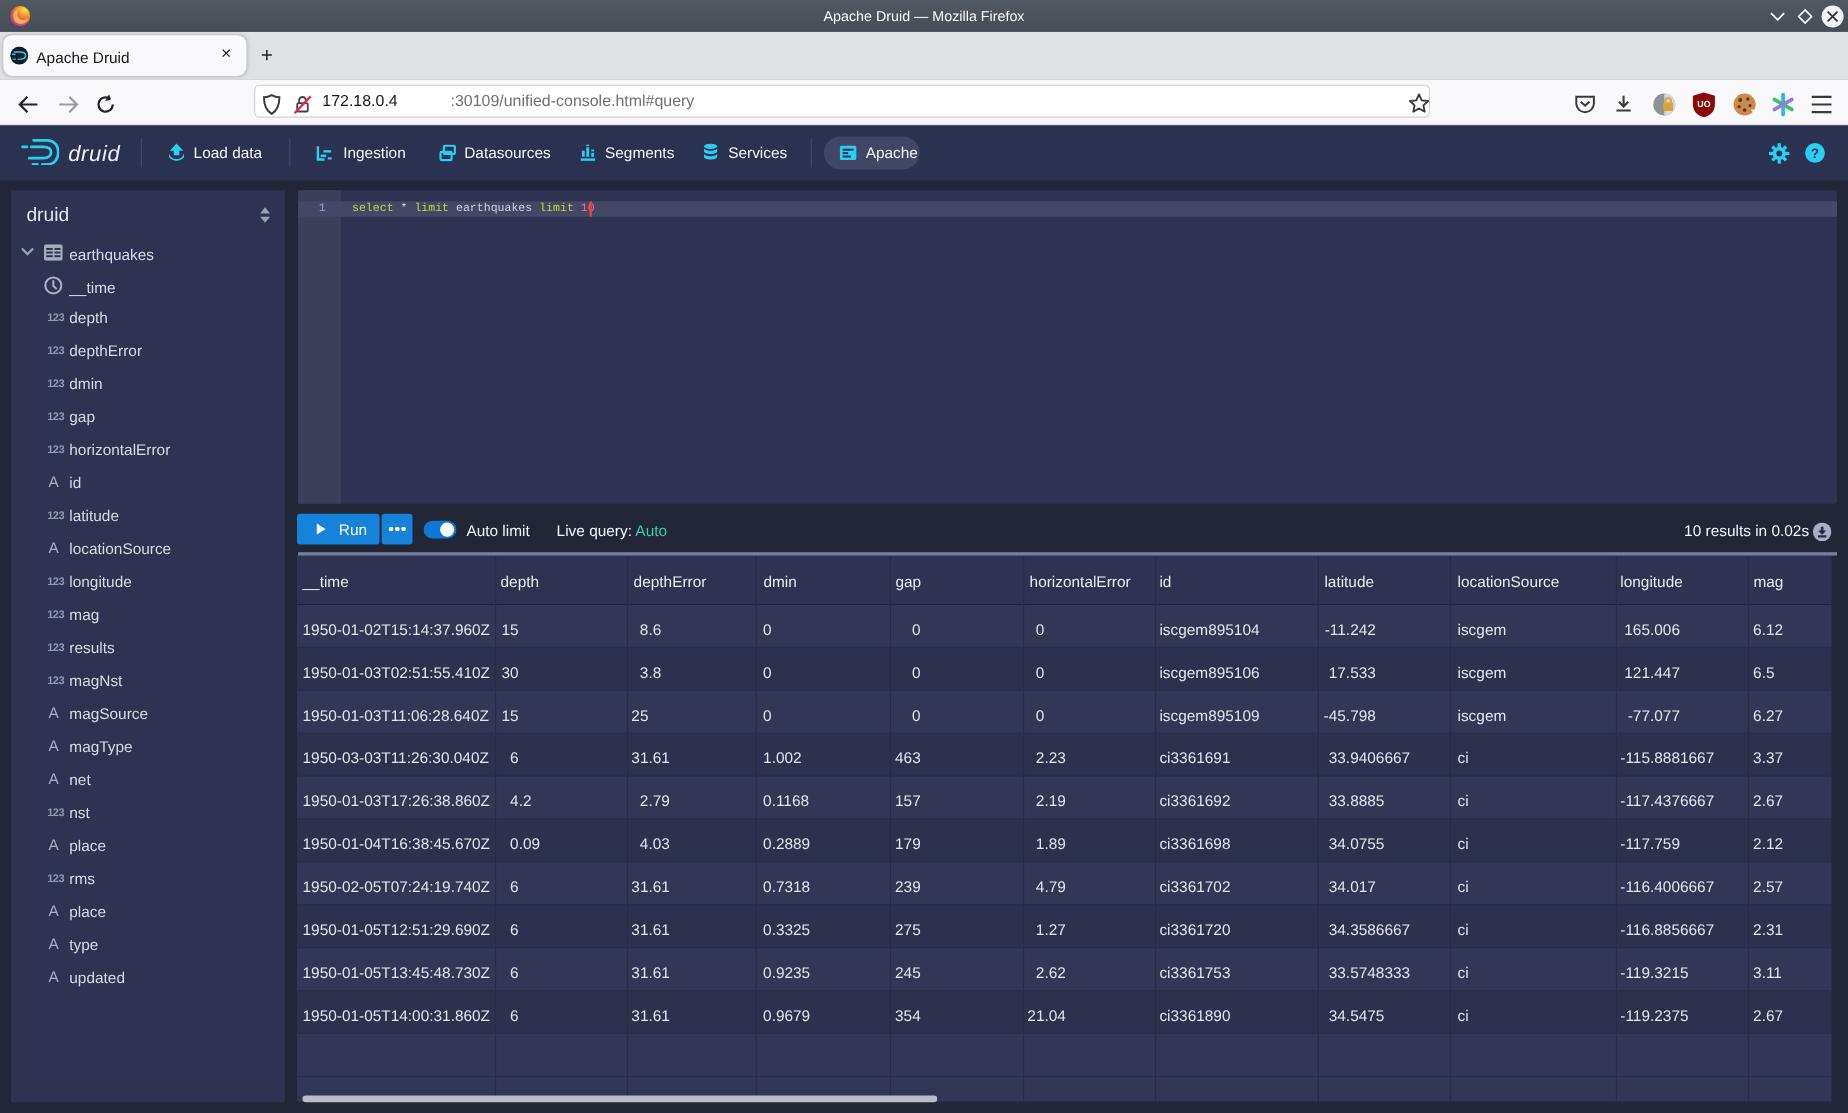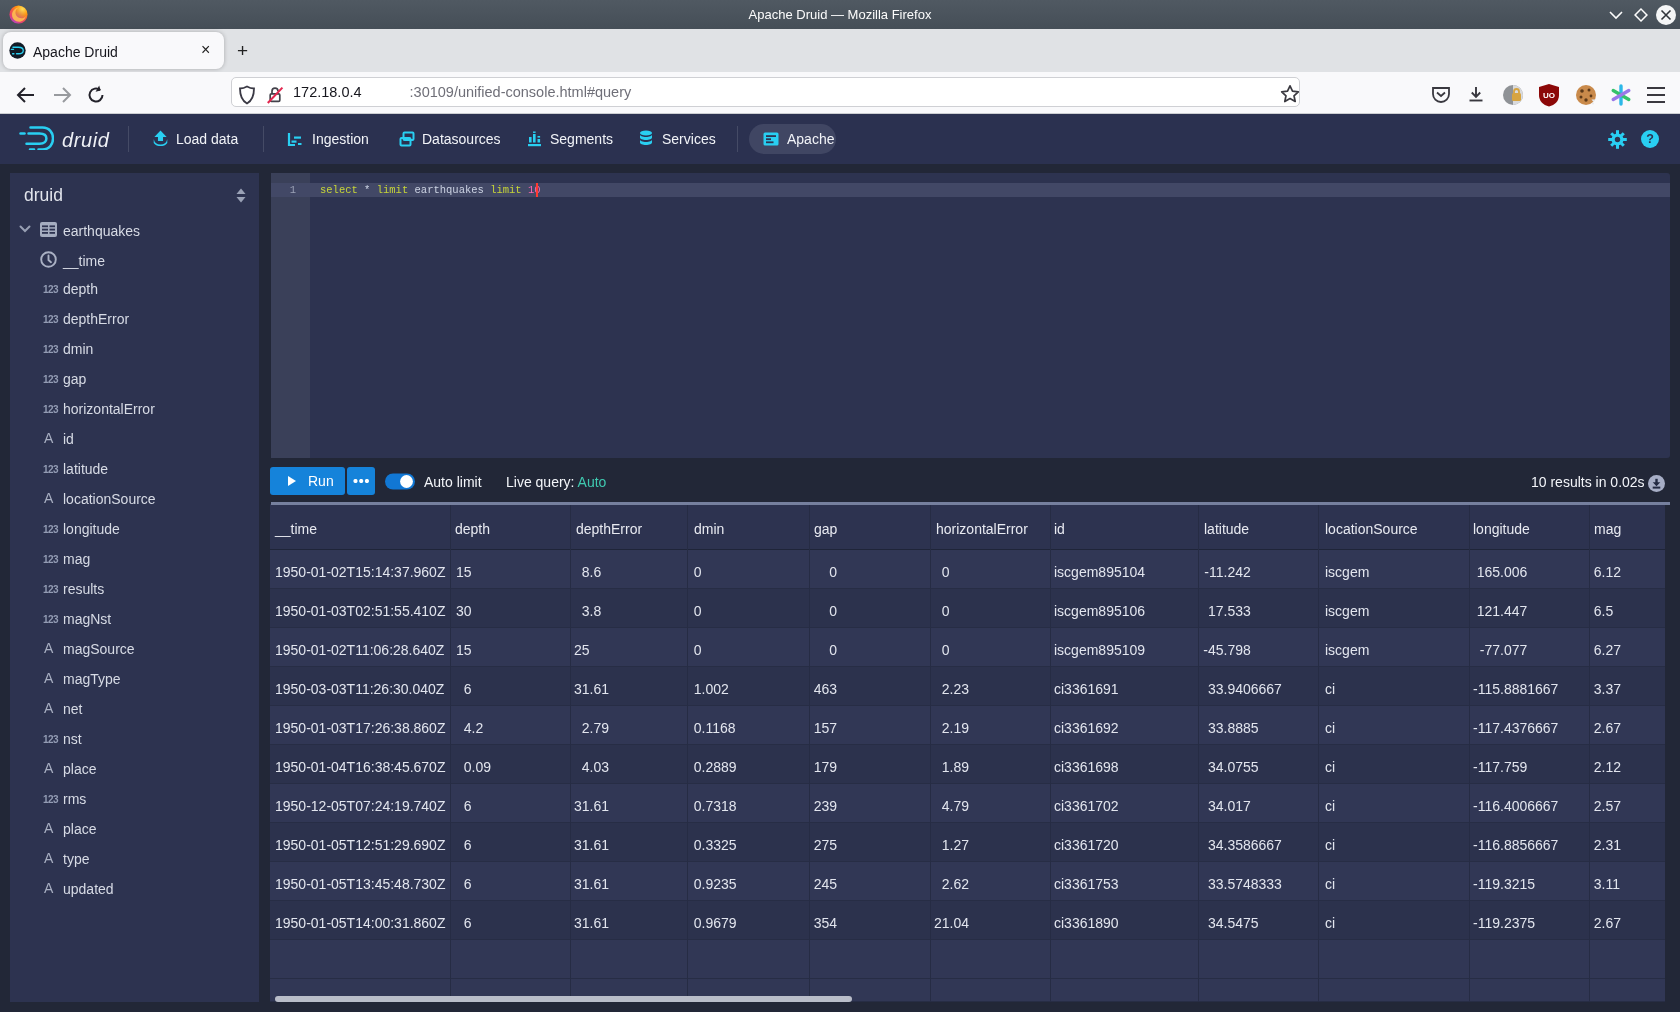--- a/index.html
+++ b/index.html
@@ -439,21 +439,21 @@
 <div class="cell" style="left:185.5px;top:88px"><span class="ib" style="width:16px">30</span></div>
 <div class="cell" style="left:303.5px;top:88px"><span class="ib" style="width:16px">3</span>.8</div>
 <div class="cell" style="left:423.5px;top:88px"><span class="ib" style="width:8px">0</span></div>
 <div class="cell" style="left:543px;top:88px"><span class="ib" style="width:24px">0</span></div>
 <div class="cell" style="left:663.5px;top:88px"><span class="ib" style="width:16px">0</span></div>
 <div class="cell" style="left:784px;top:88px">iscgem895106</div>
 <div class="cell" style="left:932.5px;top:88px"><span class="ib" style="width:21px">17</span>.533</div>
 <div class="cell" style="left:1055px;top:88px">iscgem</div>
 <div class="cell" style="left:1202px;top:88px"><span class="ib" style="width:28px">121</span>.447</div>
 <div class="cell" style="left:1323.5px;top:88px"><span class="ib" style="width:8px">6</span>.5</div>
-<div class="cell" style="left:5px;top:127px">1950-01-02T11:06:28.640Z</div>
+<div class="cell" style="left:5px;top:127px">1950-01-03T11:06:28.640Z</div>
 <div class="cell" style="left:185.5px;top:127px"><span class="ib" style="width:16px">15</span></div>
 <div class="cell" style="left:303.5px;top:127px"><span class="ib" style="width:16px">25</span></div>
 <div class="cell" style="left:423.5px;top:127px"><span class="ib" style="width:8px">0</span></div>
 <div class="cell" style="left:543px;top:127px"><span class="ib" style="width:24px">0</span></div>
 <div class="cell" style="left:663.5px;top:127px"><span class="ib" style="width:16px">0</span></div>
 <div class="cell" style="left:784px;top:127px">iscgem895109</div>
 <div class="cell" style="left:932.5px;top:127px"><span class="ib" style="width:21px">-45</span>.798</div>
 <div class="cell" style="left:1055px;top:127px">iscgem</div>
 <div class="cell" style="left:1202px;top:127px"><span class="ib" style="width:28px">-77</span>.077</div>
 <div class="cell" style="left:1323.5px;top:127px"><span class="ib" style="width:8px">6</span>.27</div>
@@ -483,21 +483,21 @@
 <div class="cell" style="left:185.5px;top:244px"><span class="ib" style="width:16px">0</span>.09</div>
 <div class="cell" style="left:303.5px;top:244px"><span class="ib" style="width:16px">4</span>.03</div>
 <div class="cell" style="left:423.5px;top:244px"><span class="ib" style="width:8px">0</span>.2889</div>
 <div class="cell" style="left:543px;top:244px"><span class="ib" style="width:24px">179</span></div>
 <div class="cell" style="left:663.5px;top:244px"><span class="ib" style="width:16px">1</span>.89</div>
 <div class="cell" style="left:784px;top:244px">ci3361698</div>
 <div class="cell" style="left:932.5px;top:244px"><span class="ib" style="width:21px">34</span>.0755</div>
 <div class="cell" style="left:1055px;top:244px">ci</div>
 <div class="cell" style="left:1202px;top:244px"><span class="ib" style="width:28px">-117</span>.759</div>
 <div class="cell" style="left:1323.5px;top:244px"><span class="ib" style="width:8px">2</span>.12</div>
-<div class="cell" style="left:5px;top:283px">1950-12-05T07:24:19.740Z</div>
+<div class="cell" style="left:5px;top:283px">1950-02-05T07:24:19.740Z</div>
 <div class="cell" style="left:185.5px;top:283px"><span class="ib" style="width:16px">6</span></div>
 <div class="cell" style="left:303.5px;top:283px"><span class="ib" style="width:16px">31</span>.61</div>
 <div class="cell" style="left:423.5px;top:283px"><span class="ib" style="width:8px">0</span>.7318</div>
 <div class="cell" style="left:543px;top:283px"><span class="ib" style="width:24px">239</span></div>
 <div class="cell" style="left:663.5px;top:283px"><span class="ib" style="width:16px">4</span>.79</div>
 <div class="cell" style="left:784px;top:283px">ci3361702</div>
 <div class="cell" style="left:932.5px;top:283px"><span class="ib" style="width:21px">34</span>.017</div>
 <div class="cell" style="left:1055px;top:283px">ci</div>
 <div class="cell" style="left:1202px;top:283px"><span class="ib" style="width:28px">-116</span>.4006667</div>
 <div class="cell" style="left:1323.5px;top:283px"><span class="ib" style="width:8px">2</span>.57</div>

